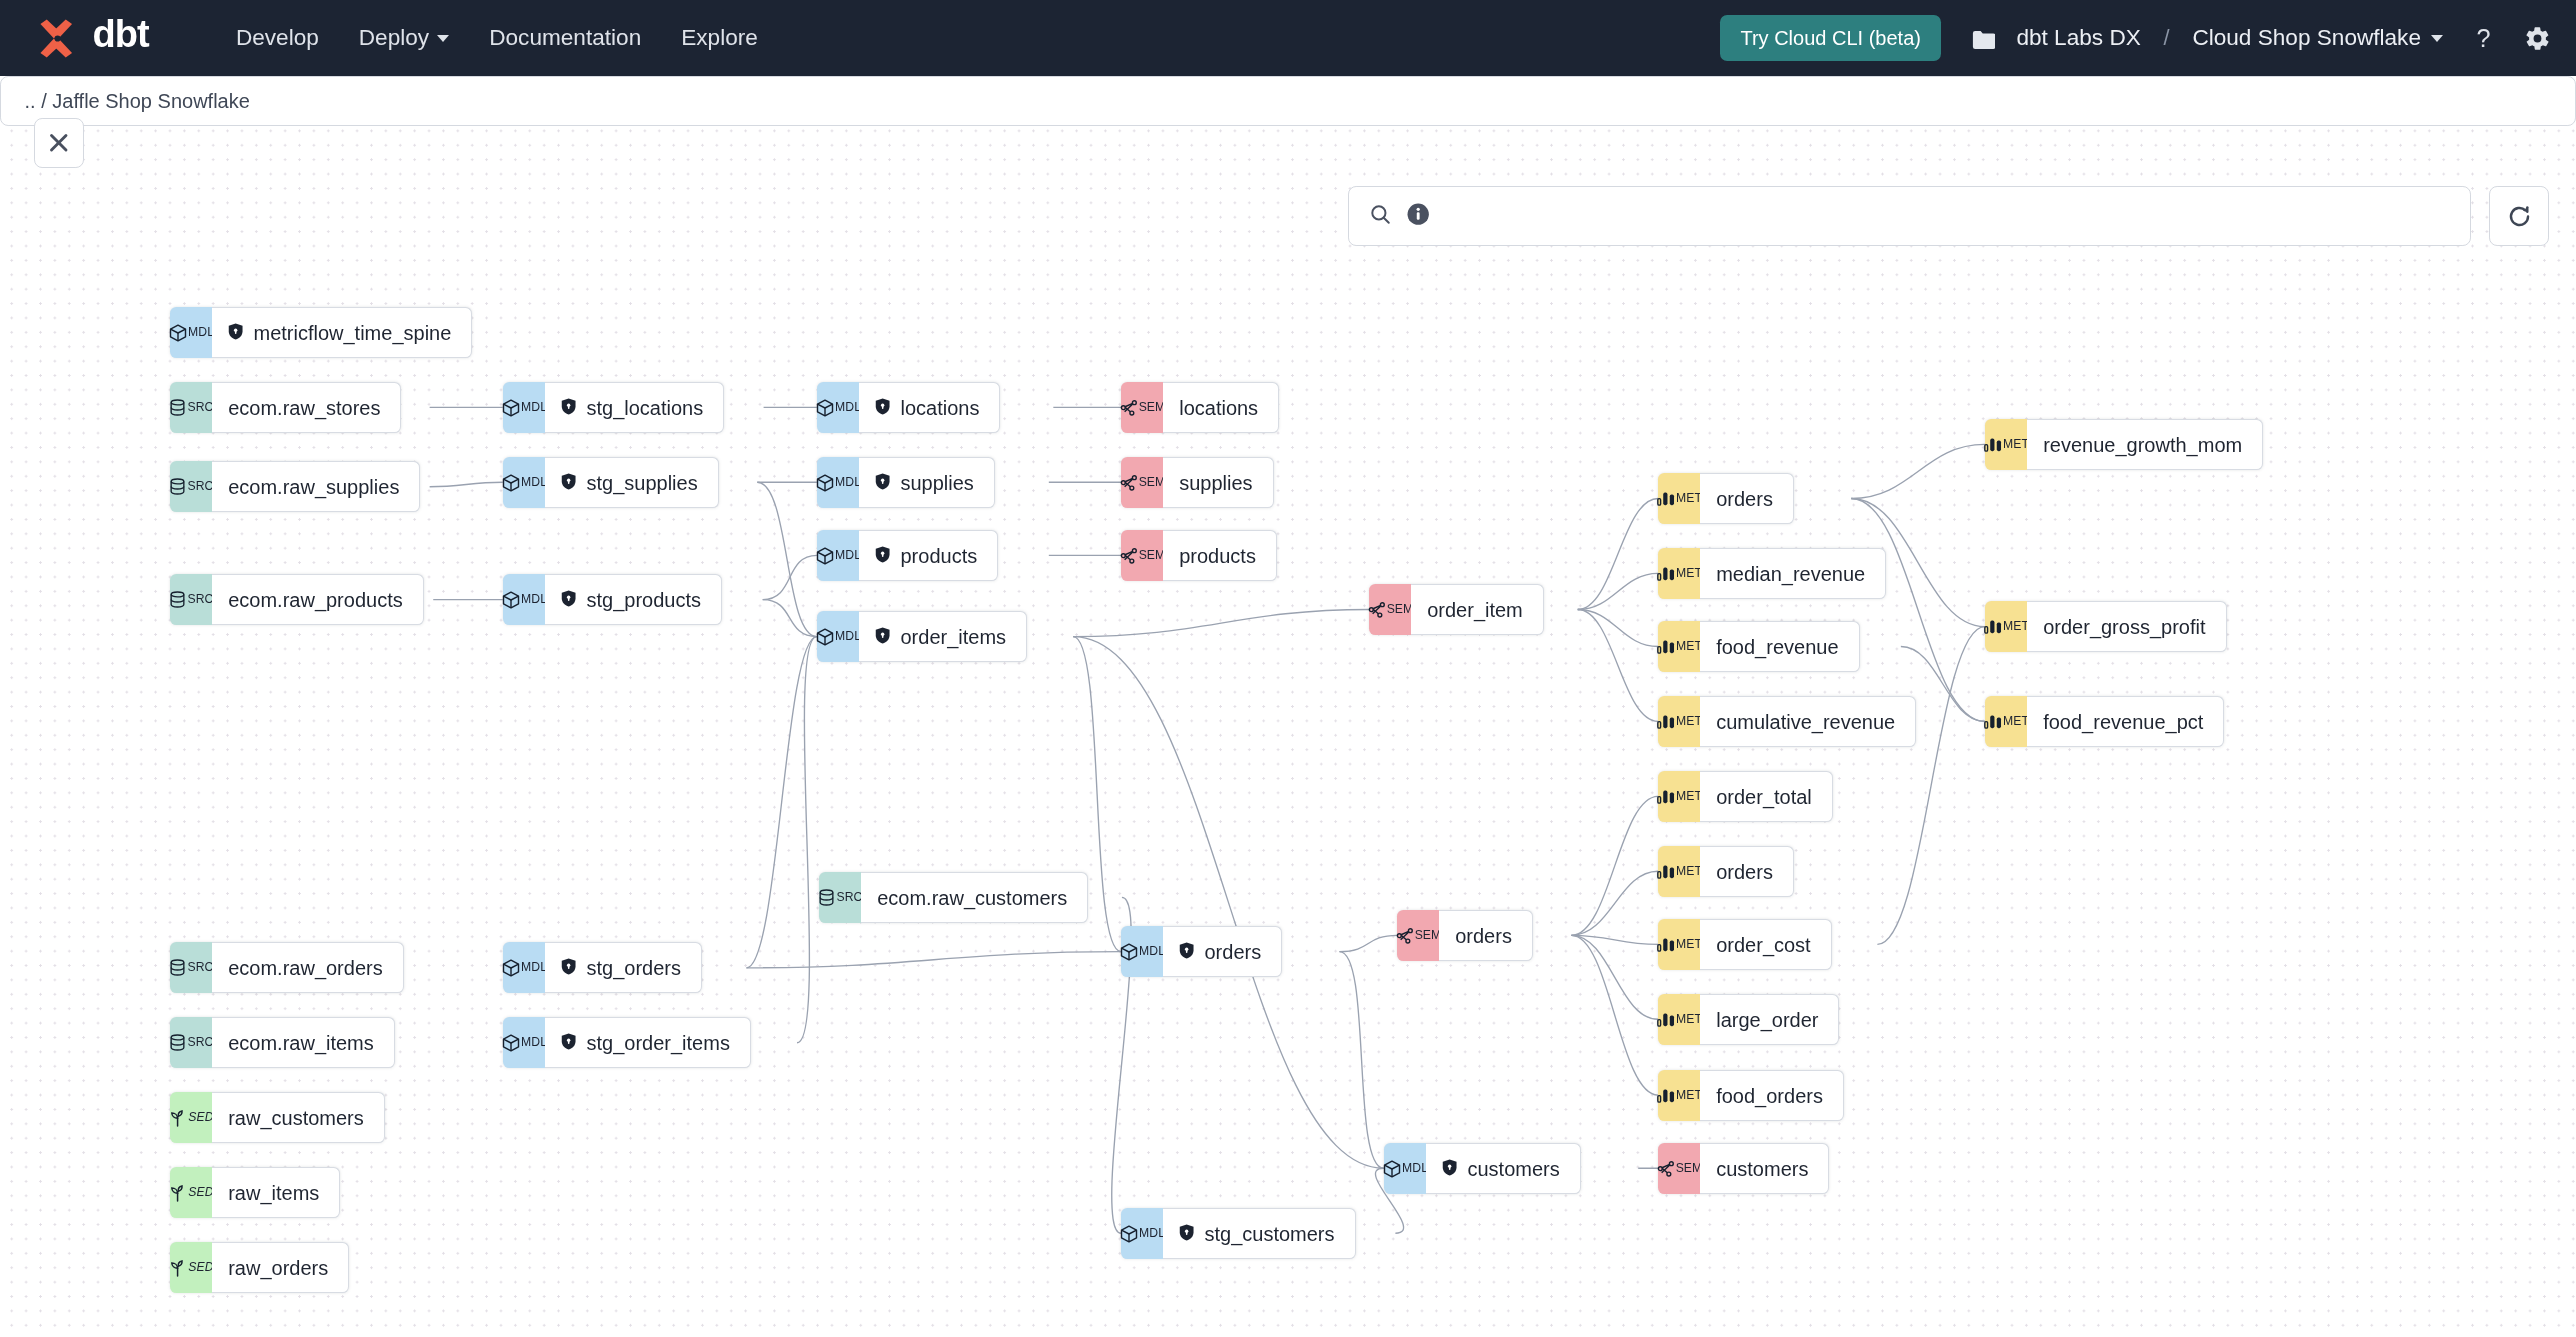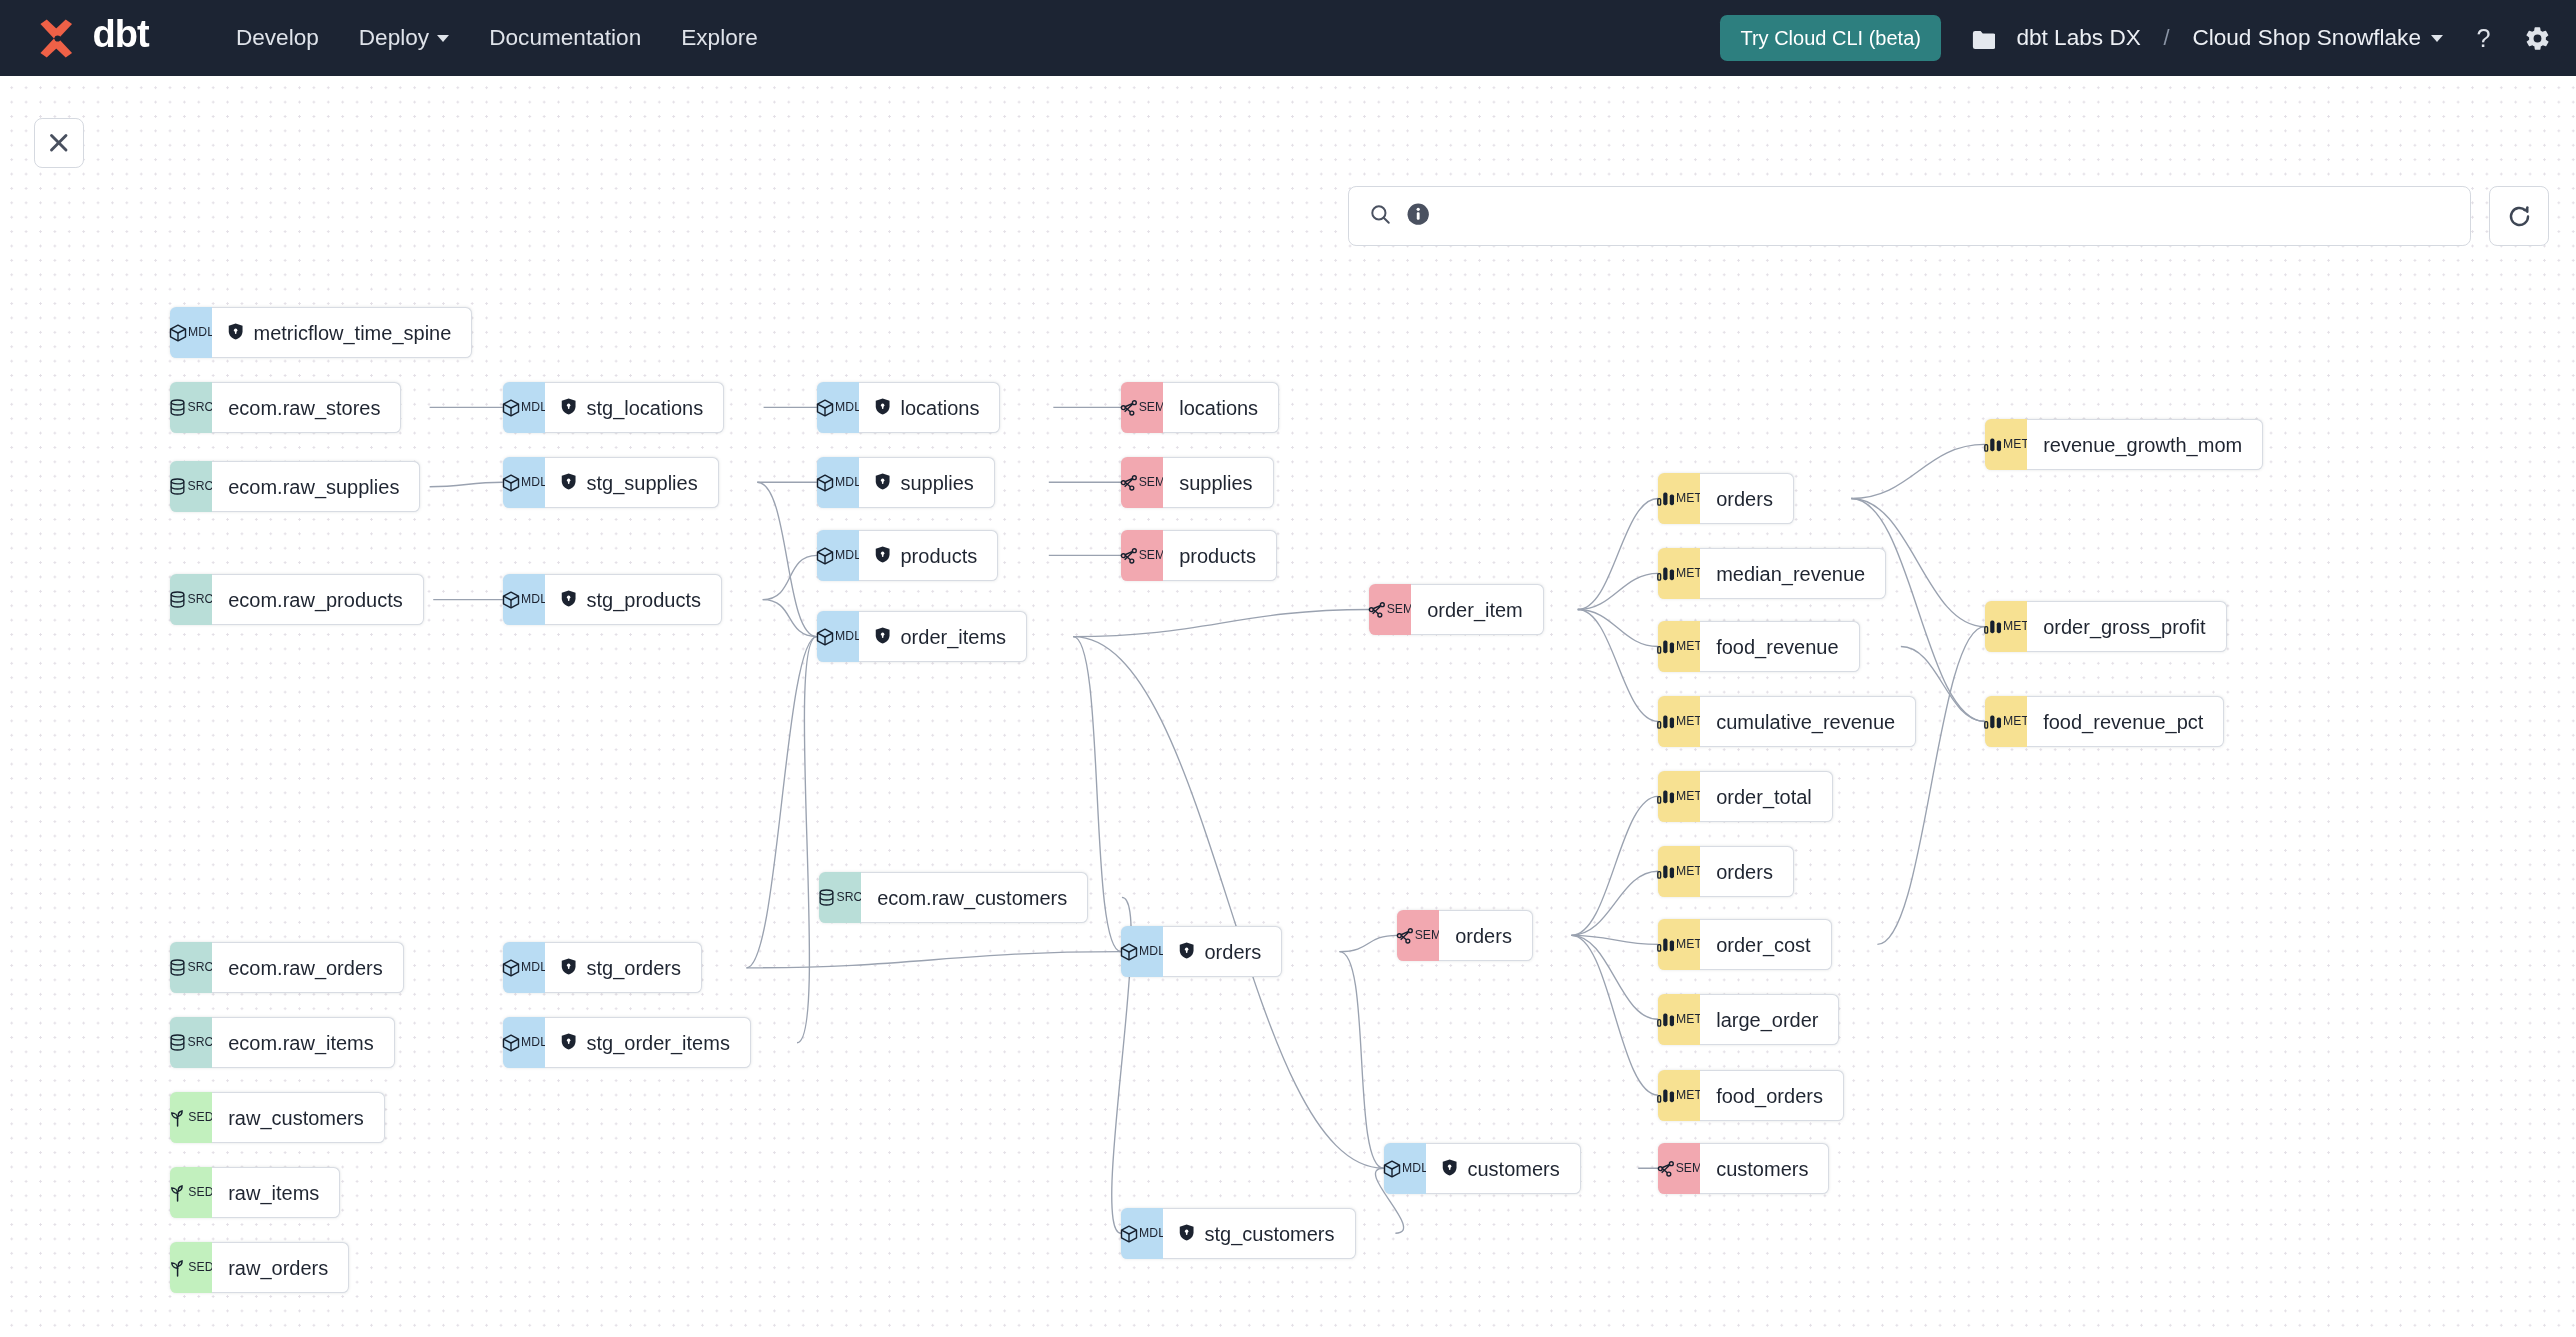--- a/index.html
+++ b/index.html
@@ -131,21 +131,21 @@
     display: flex; align-items: center;
     padding: 0 20px 0 16.2px; gap: 10px;
   }
   .node .label { font-size: 20px; color: #1f2531; line-height: 1; }
 
   
   .t-mdl .badge { background: #b9dcf3; }
   .t-src .badge { background: #b9ded8; }
   .t-sem .badge { background: #f2a8b0; }
   .t-met .badge { background: #f7e192; }
-  .t-sed .badge { background: #c2f0be; }
+  .t-sed .badge { background: #c2f0be; font-style: italic; }
 
   .shield { flex: 0 0 15.3px; }
 </style>
 </head>
 <body>
 
 <div id="topnav">
   <div class="logo-wrap">
     <span class="logo-mark">
       <svg width="51" height="47" viewBox="0 0 56 52">
@@ -917,20 +917,21 @@
     </div>
 </div>
 
 <div id="toolbar">
   <div class="tb-btn" id="close-btn">
     <svg width="23.5" height="23.5" viewBox="0 0 26 26" stroke="#49505f" stroke-width="3.2" stroke-linecap="round">
       <line x1="5" y1="5" x2="21" y2="21"></line>
         <line x1="21" y1="5" x2="5" y2="21"></line>
     </svg>
   </div>
+  <div id="breadcrumb-pill">.. / Jaffle Shop Snowflake</div>
 
   <div id="search-box">
     <span>
       <svg width="22.6" height="22.6" viewBox="0 0 24 24" fill="none" stroke="#4a5160" stroke-width="2.1">
         <circle cx="10.5" cy="10.5" r="7"></circle>
           <line x1="15.6" y1="15.6" x2="21" y2="21" stroke-linecap="round"></line>
       </svg>
     </span>
     <span>
       <svg width="24.4" height="24.4" viewBox="0 0 24 24">

